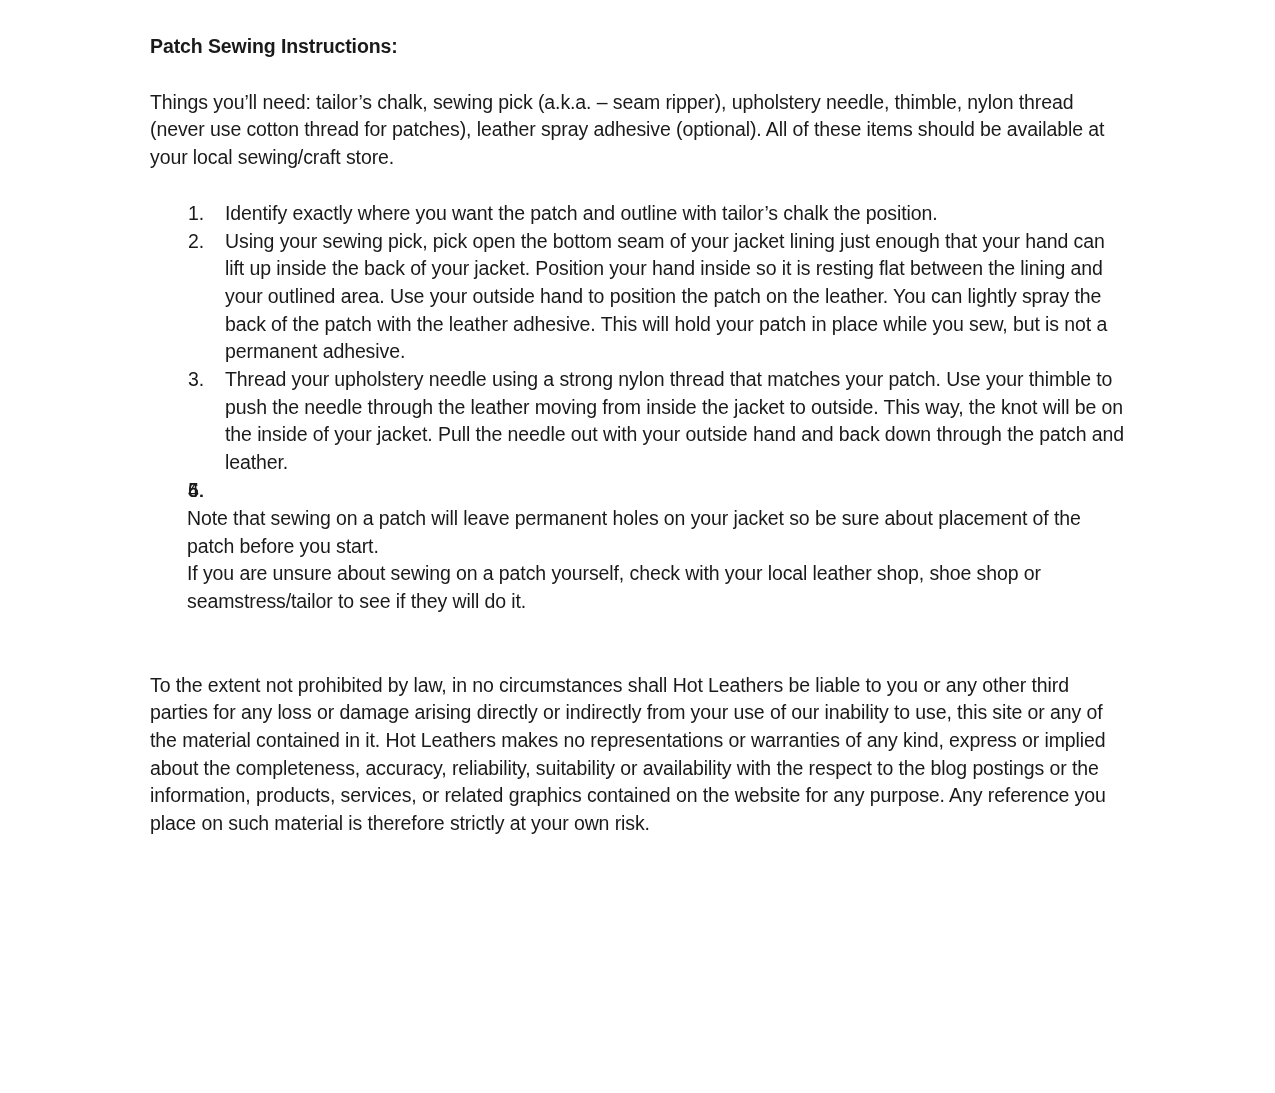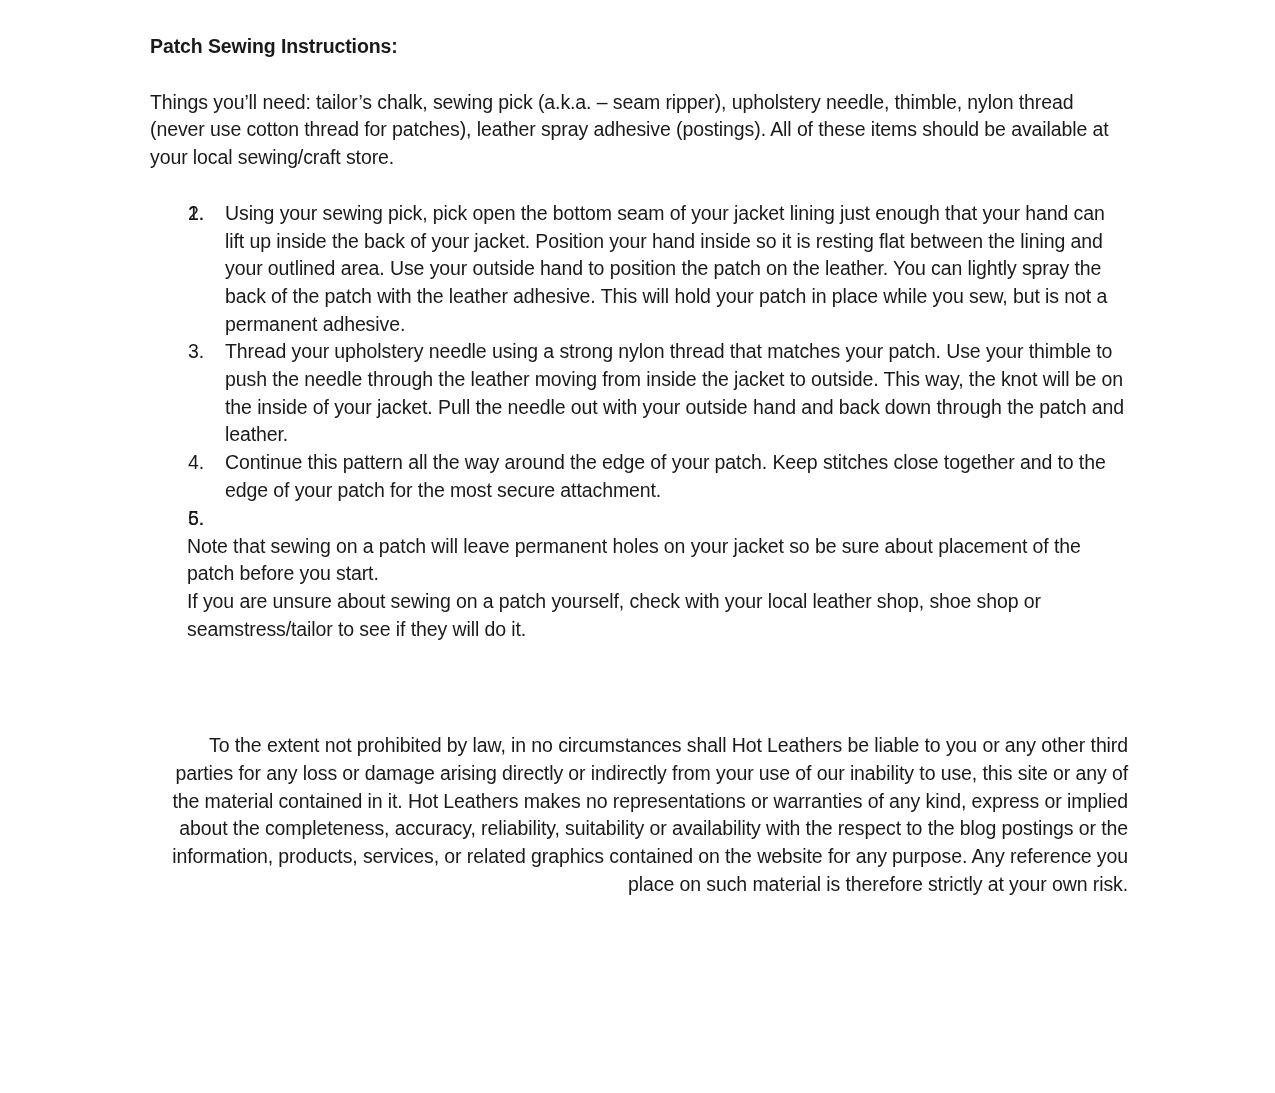--- a/index.html
+++ b/index.html
@@ -41,53 +41,52 @@
     position: relative;
     padding-left: 75px;
   }
   .step-num {
     position: absolute;
     left: 38px;
     top: 0;
   }
   .closing-notes {
     margin-left: 37px;
-    margin-bottom: 89px;
+    margin-bottom: 56px;
   }
   .disclaimer {
     margin-bottom: 0;
-    text-align: right;
   }
 </style>
 </head>
 <body>
 
 <div class="page">
   <div class="doc">
 
     <div class="title">Patch Sewing Instructions:</div>
 
 
-    <div class="para">Things you’ll need: tailor’s chalk, sewing pick (a.k.a. – seam ripper), upholstery needle, thimble, nylon thread (never use cotton thread for patches), leather spray adhesive (postings). All of these items should be available at your local sewing/craft store.</div>
+    <div class="para">Things you’ll need: tailor’s chalk, sewing pick (a.k.a. – seam ripper), upholstery needle, thimble, nylon thread (never use cotton thread for patches), leather spray adhesive (optional). All of these items should be available at your local sewing/craft store.</div>
 
     <ol class="steps">
       <li class="step">
         <span class="step-num">1.</span>
+        <span class="step-text">Identify exactly where you want the patch and outline with tailor’s chalk the position.</span>
       </li>
       <li class="step">
         <span class="step-num">2.</span>
         <span class="step-text">Using your sewing pick, pick open the bottom seam of your jacket lining just enough that your hand can lift up inside the back of your jacket. Position your hand inside so it is resting flat between the lining and your outlined area. Use your outside hand to position the patch on the leather. You can lightly spray the back of the patch with the leather adhesive. This will hold your patch in place while you sew, but is not a permanent adhesive.</span>
       </li>
       <li class="step">
         <span class="step-num">3.</span>
         <span class="step-text">Thread your upholstery needle using a strong nylon thread that matches your patch. Use your thimble to push the needle through the leather moving from inside the jacket to outside. This way, the knot will be on the inside of your jacket. Pull the needle out with your outside hand and back down through the patch and leather.</span>
       </li>
       <li class="step">
         <span class="step-num">4.</span>
-        <span class="step-text">Continue this pattern all the way around  the edge of your patch. Keep stitches close together and to the edge of your patch for the most secure attachment.</span>
       </li>
       <li class="step">
         <span class="step-num">5.</span>
       </li>
       <li class="step">
         <span class="step-num">6.</span>
       </li>
     </ol>
 
     <div class="closing-notes">

